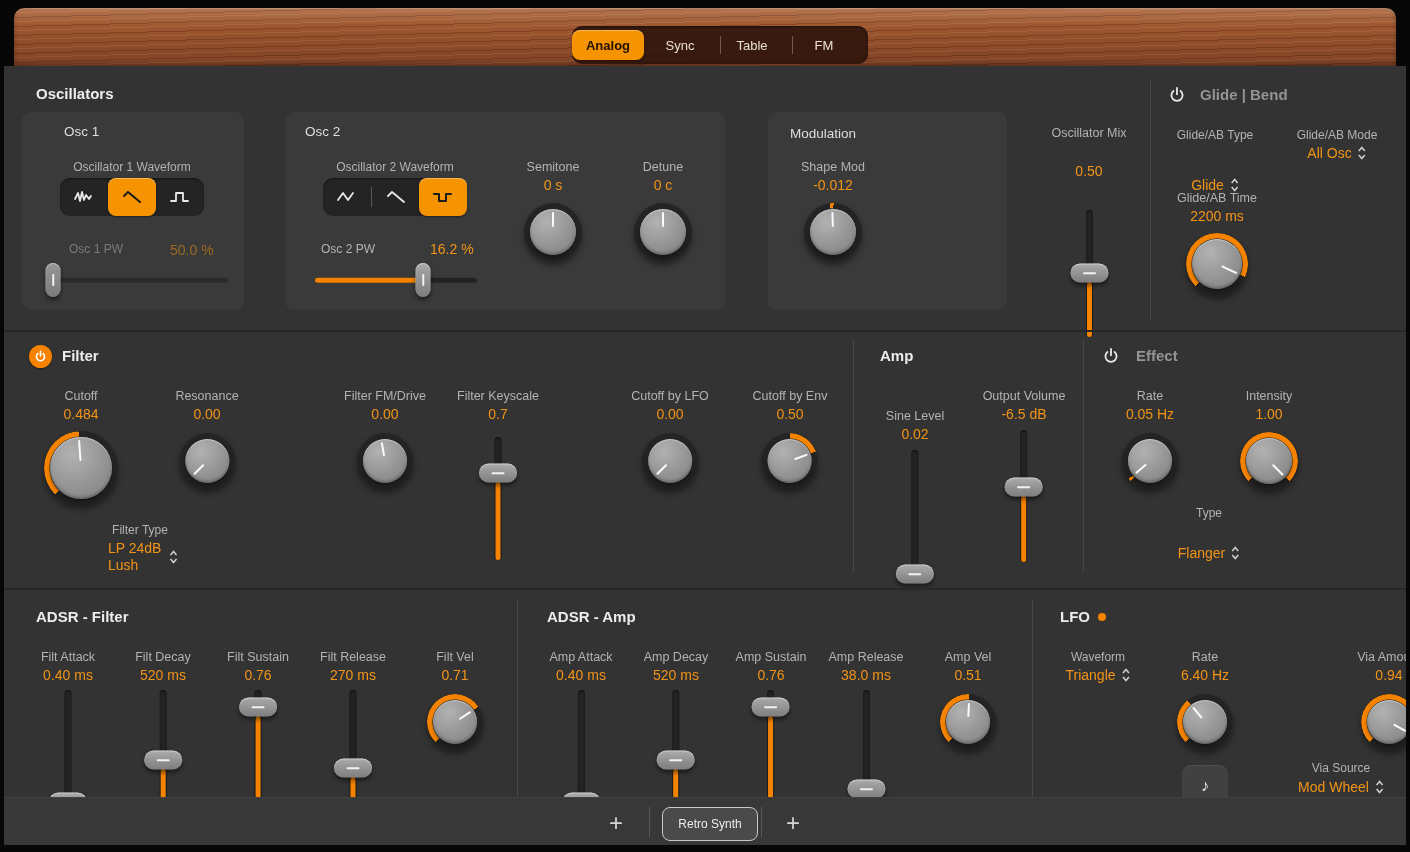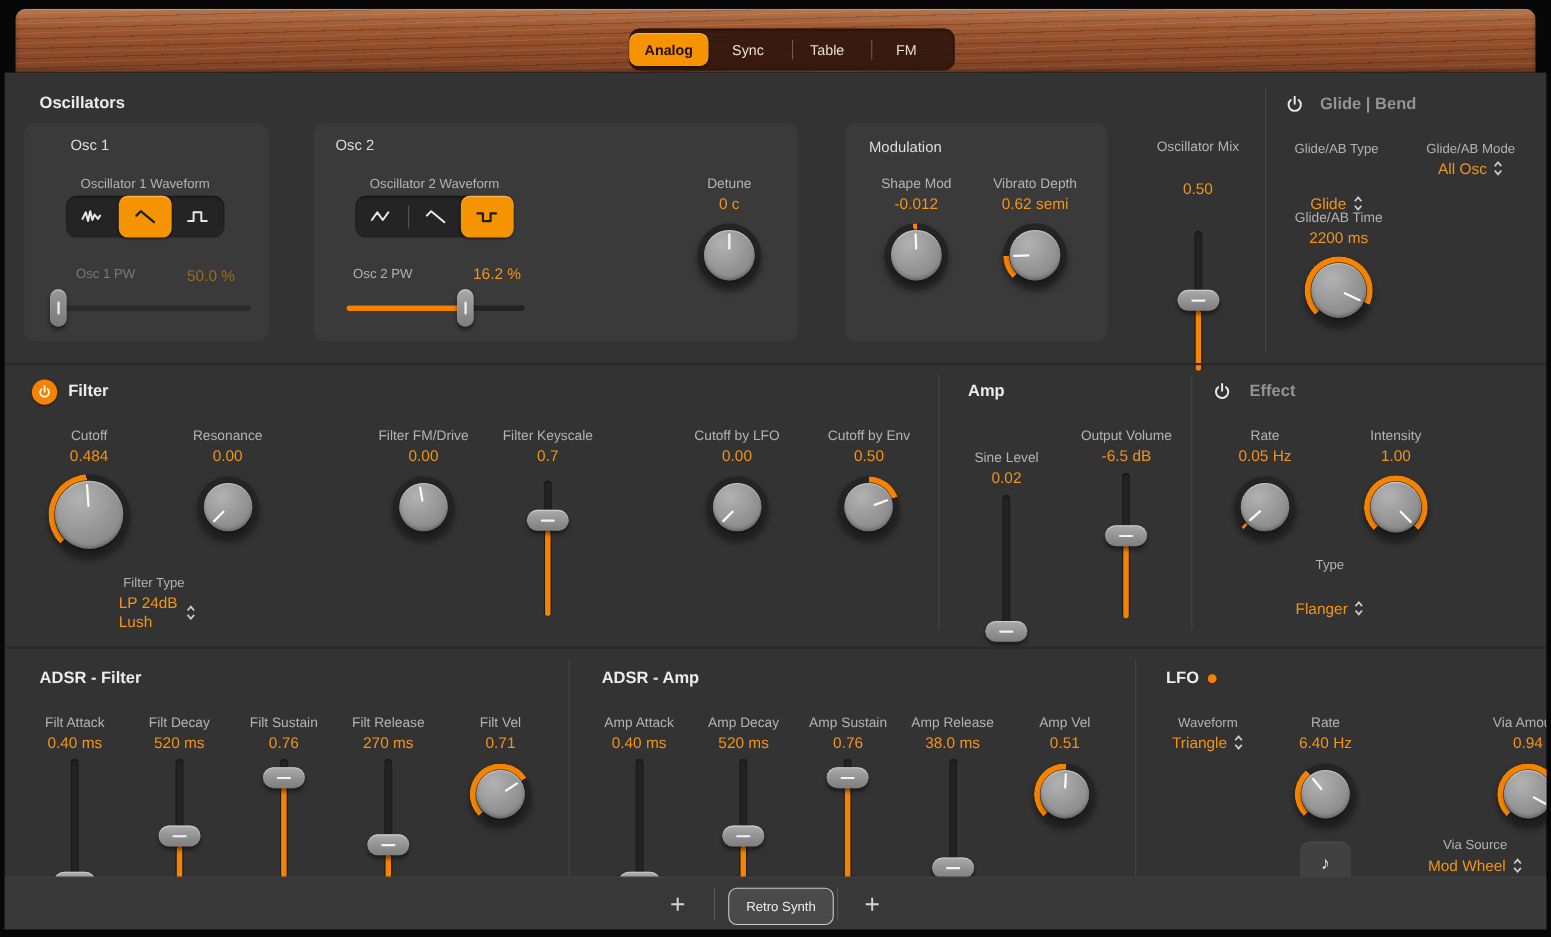--- a/index.html
+++ b/index.html
@@ -170,45 +170,45 @@
     </div>
   </div>
   <div class="freelabel plabel" style="left:348px;top:242px;">Osc 2 PW</div>
   <div class="freevalue" style="left:430px;top:241px;">16.2 %</div>
   <div class="hslider" style="left:315px;top:262px;width:162px;">
     <div class="htrack"></div>
     <div class="hfill" style="width:108px;"></div>
     <div class="hhandle" style="left:108px;"></div>
   </div>
 
+  <div class="param" style="left:553px;top:160px;">
+    <div class="plabel">Semitone</div>
+    <div class="pvalue">0 s</div>
+    <div class="knob" style="--d:58px;--a0:225deg;--sw:0deg;--ptr:0deg;margin-top:8px;">
+      <div class="arc"></div>
+        <div class="cap"></div>
+        <div class="rot"></div>
+    </div>
+  </div>
   <div class="param" style="left:663px;top:160px;">
     <div class="plabel">Detune</div>
     <div class="pvalue">0 c</div>
     <div class="knob" style="--d:58px;--a0:225deg;--sw:0deg;--ptr:0deg;margin-top:8px;">
       <div class="arc"></div>
         <div class="cap"></div>
         <div class="rot"></div>
     </div>
   </div>
 
   <div class="panel" style="left:768px;top:112px;width:239px;height:198px;"></div>
   <div class="sub-title" style="left:790px;top:126px;">Modulation</div>
   <div class="param" style="left:833px;top:160px;">
     <div class="plabel">Shape Mod</div>
     <div class="pvalue">-0.012</div>
     <div class="knob" style="--d:58px;--a0:354deg;--sw:7deg;--ptr:-2deg;margin-top:8px;">
-      <div class="arc"></div>
-        <div class="cap"></div>
-        <div class="rot"></div>
-    </div>
-  </div>
-  <div class="param" style="left:941px;top:160px;">
-    <div class="plabel">Vibrato Depth</div>
-    <div class="pvalue">0.62 semi</div>
-    <div class="knob" style="--d:58px;--a0:225deg;--sw:44deg;--ptr:-92deg;margin-top:8px;">
       <div class="arc"></div>
         <div class="cap"></div>
         <div class="rot"></div>
     </div>
   </div>
 
   <div class="param" style="left:1089px;top:126px;gap:20px;">
     <div class="plabel">Oscillator Mix</div>
     <div class="pvalue">0.50</div>
     <div class="vslider" style="height:127px;margin-top:9px;">

